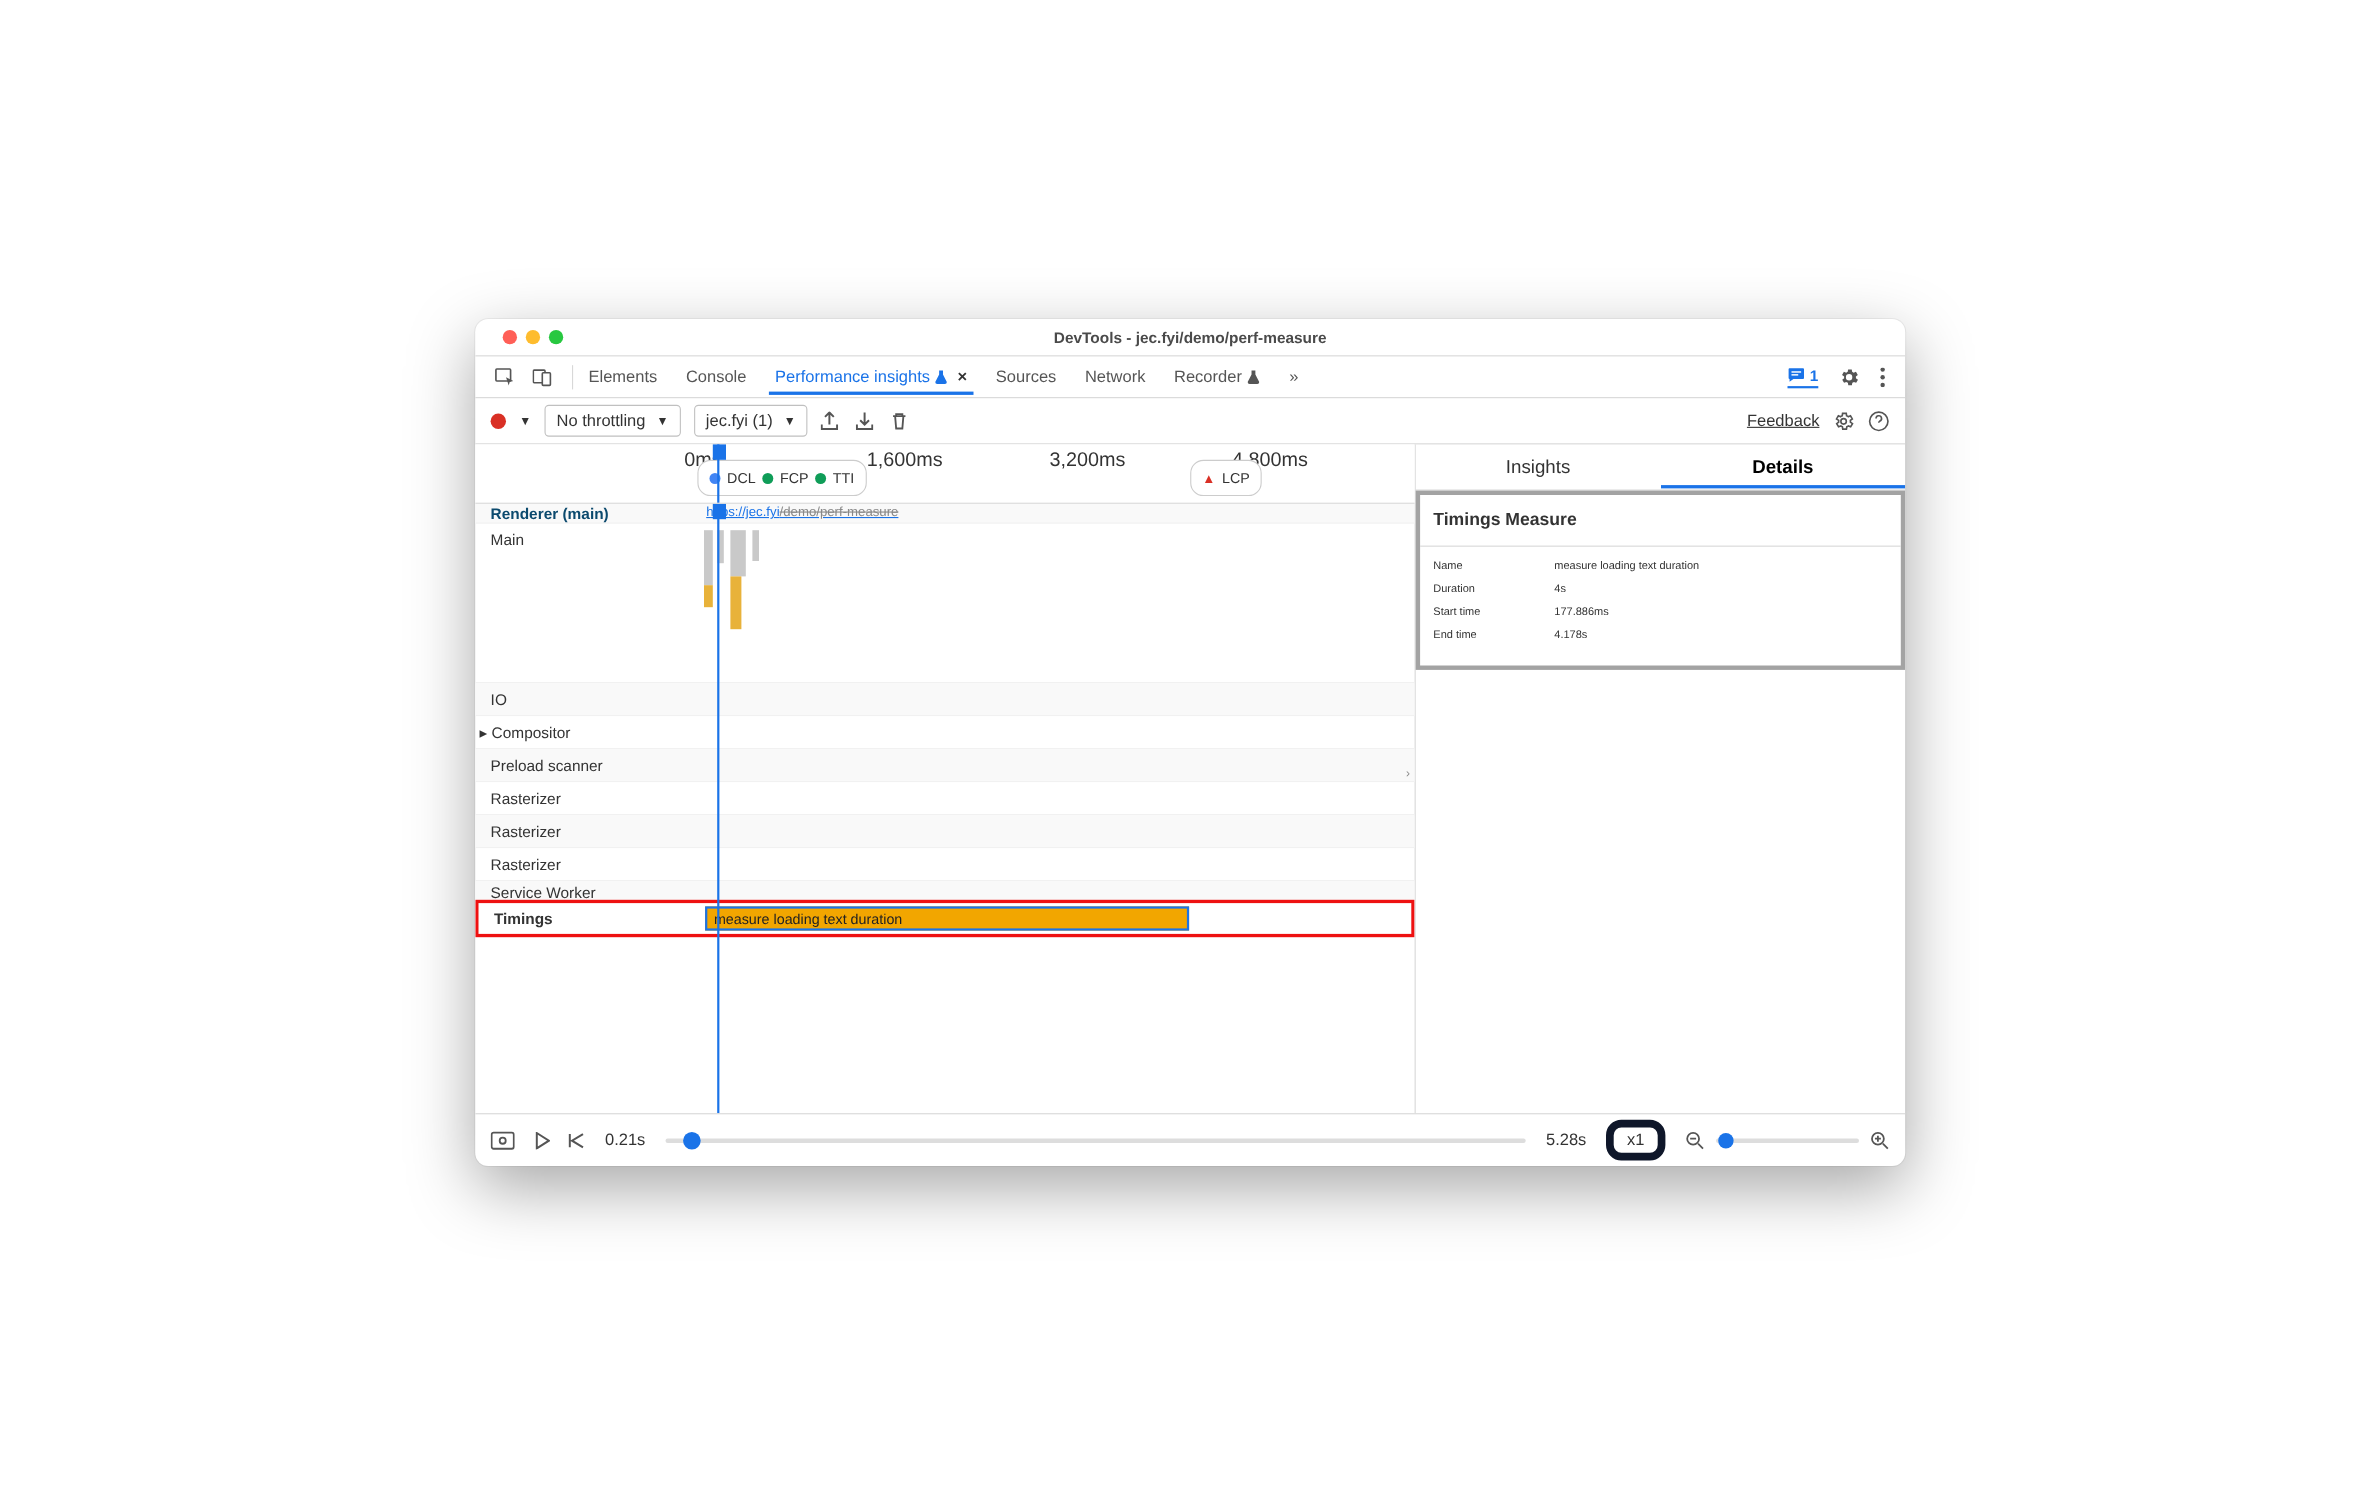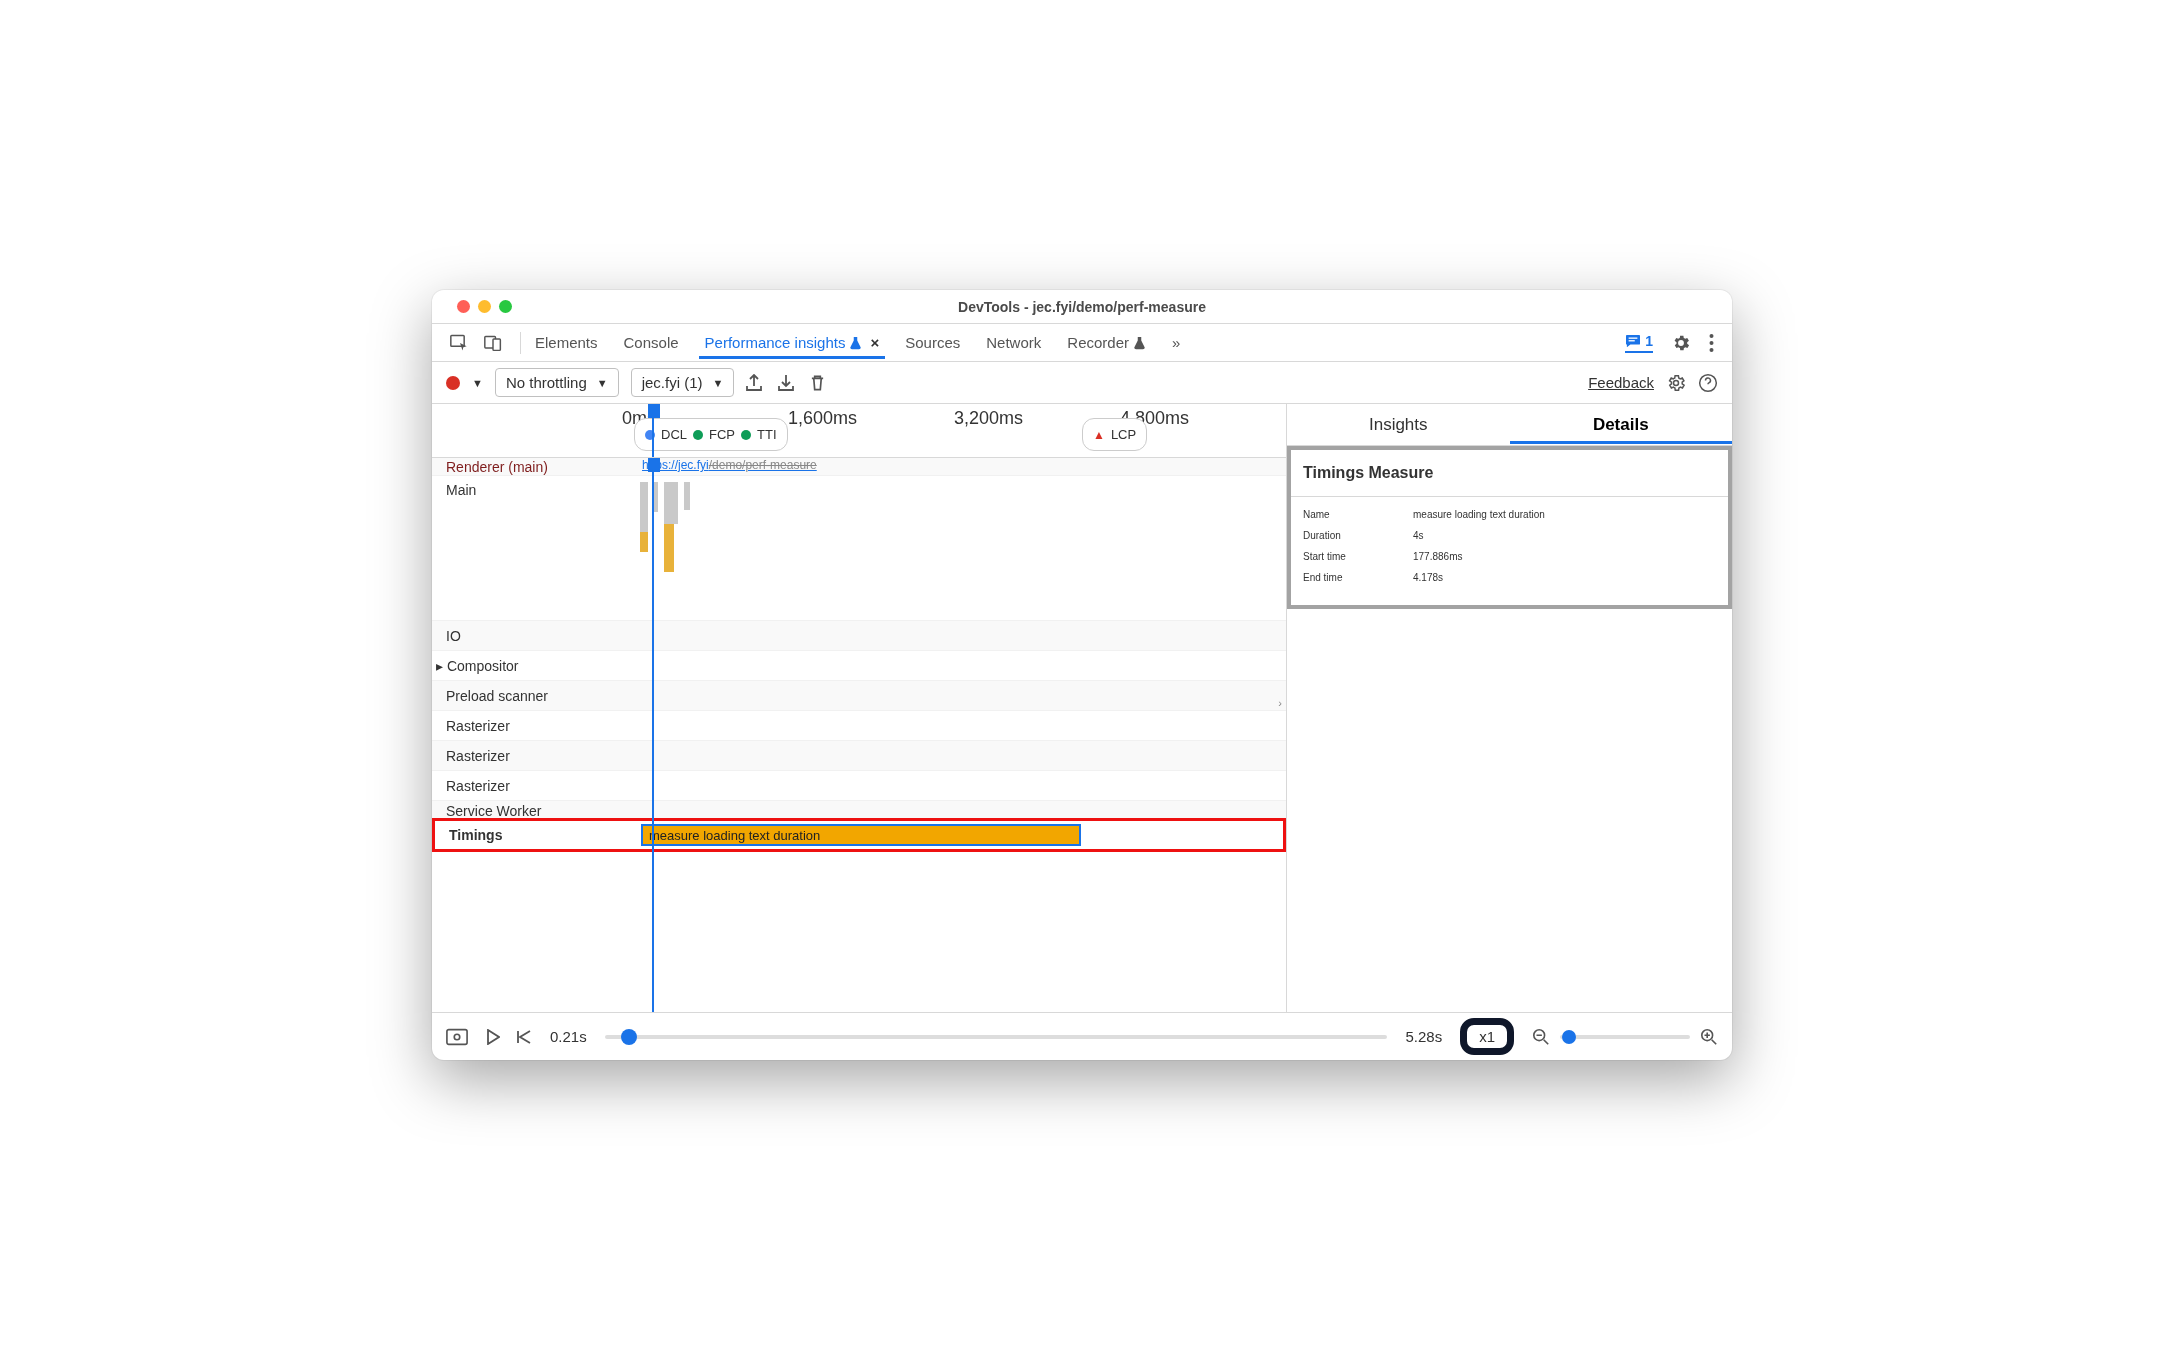--- a/index.html
+++ b/index.html
@@ -109,21 +109,21 @@
     position: absolute; top: 0; left: 210px; font-size: 12px; color: #1a73e8;
     text-decoration: underline; white-space: nowrap;
   }
   .url-line .gray { color: #888; text-decoration: line-through; }
   .track {
     display: flex; align-items: center; height: 30px; font-size: 14px;
     border-bottom: 1px solid #f1f1f1;
   }
   .track:nth-child(even) { background: #f9f9f9; }
   .track-label { width: 200px; padding-left: 14px; }
-  .track.head .track-label { font-weight: 400; color: #7f1d1d; }
+  .track.head .track-label { font-weight: 700; color: #0c4a6e; }
   .track.main { height: 145px; align-items: flex-start; padding-top: 6px; }
   .main-blocks { position: relative; width: 60px; height: 130px; margin-left: 8px; }
   .mb { position: absolute; background: #e8b23a; }
   .mb.gray { background: #c9c9c9; }
   .timings-track {
     display: flex; align-items: center; height: 34px;
     border: 3px solid #e11; margin-top: -3px;
   }
   .timings-track .track-label { font-weight: 700; }
   .measure-bar {

